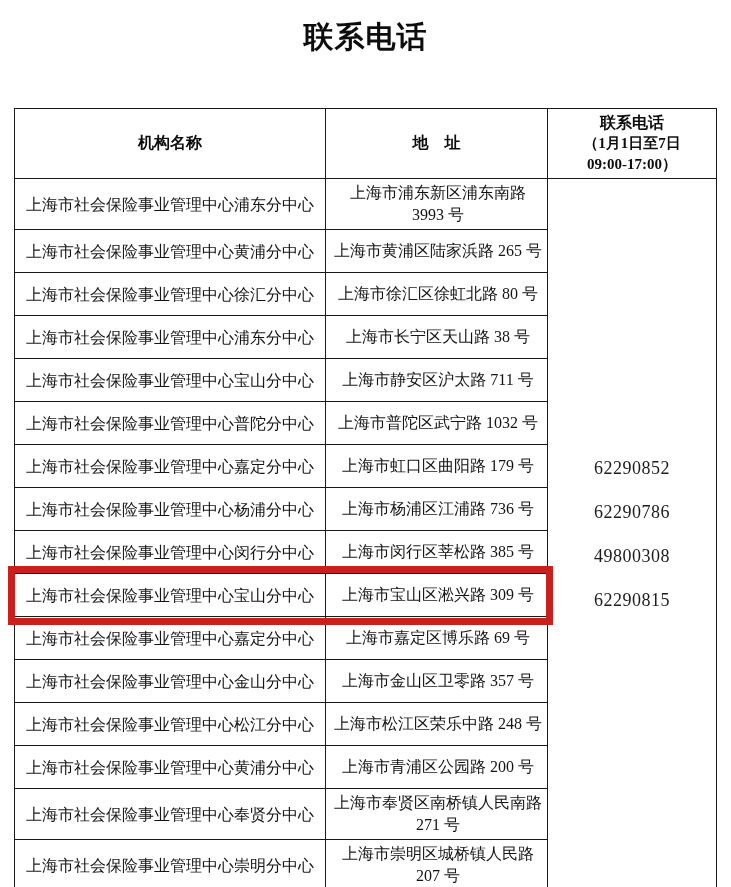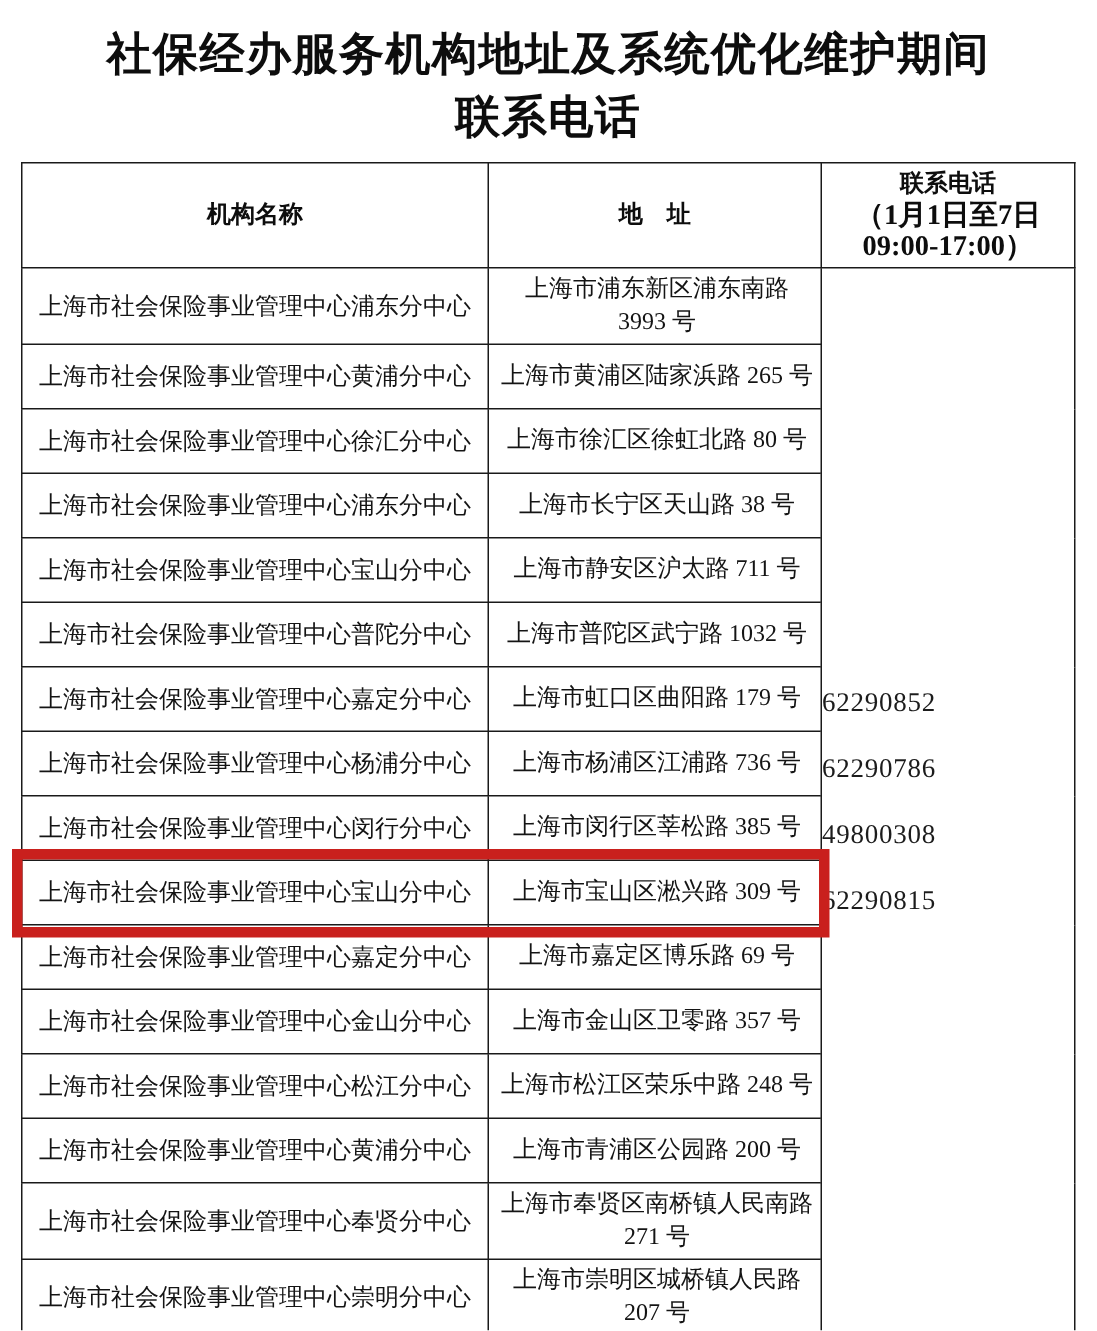--- a/index.html
+++ b/index.html
@@ -37,61 +37,61 @@
     padding: 0;
     vertical-align: middle;
   }
   .main-table thead tr { height: 70px; }
   .main-table th {
     font-weight: bold;
     font-size: 16px;
     text-align: center;
     color: #0d0d0d;
   }
-  .phone-header div { line-height: 21px; font-size: 19px; }
+  .phone-header div { line-height: 21px; font-size: 15px; }
   .phone-header .ph-l1 { font-size: 16px; }
   .main-table tbody tr { height: 43px; margin-top: 44px; }
   td.org-cell {
     text-align: center;
     font-size: 16px;
     padding: 3px 6px;
     line-height: 21px;
   }
   td.addr-cell {
     text-align: center;
     font-size: 16px;
     padding: 3px 4px 3px 7px;
     line-height: 22px;
   }
   td.phones-cell { vertical-align: middle; }
   .phone-list {
     display: flex;
     flex-direction: column;
     justify-content: center;
+    align-items: center;
     gap: 23px;
     font-size: 18px;
     letter-spacing: 0.5px;
     color: #1c1c1c;
   }
   .hl-box {
     position: absolute;
     box-sizing: border-box;
     border: 7px solid #c9201d;
     background: transparent;
     pointer-events: none;
     z-index: 5;
   }
 </style>
 </head>
 <body>
 
 <div class="page">
 
   <div class="doc-title">
-    <div>社保经办服务机构地址及系统优化维护期间</div>
     <div>联系电话</div>
   </div>
 
   <table class="main-table">
     <colgroup>
       <col style="width:311px">
       <col style="width:222px">
       <col style="width:169px">
     </colgroup>
     <thead>

